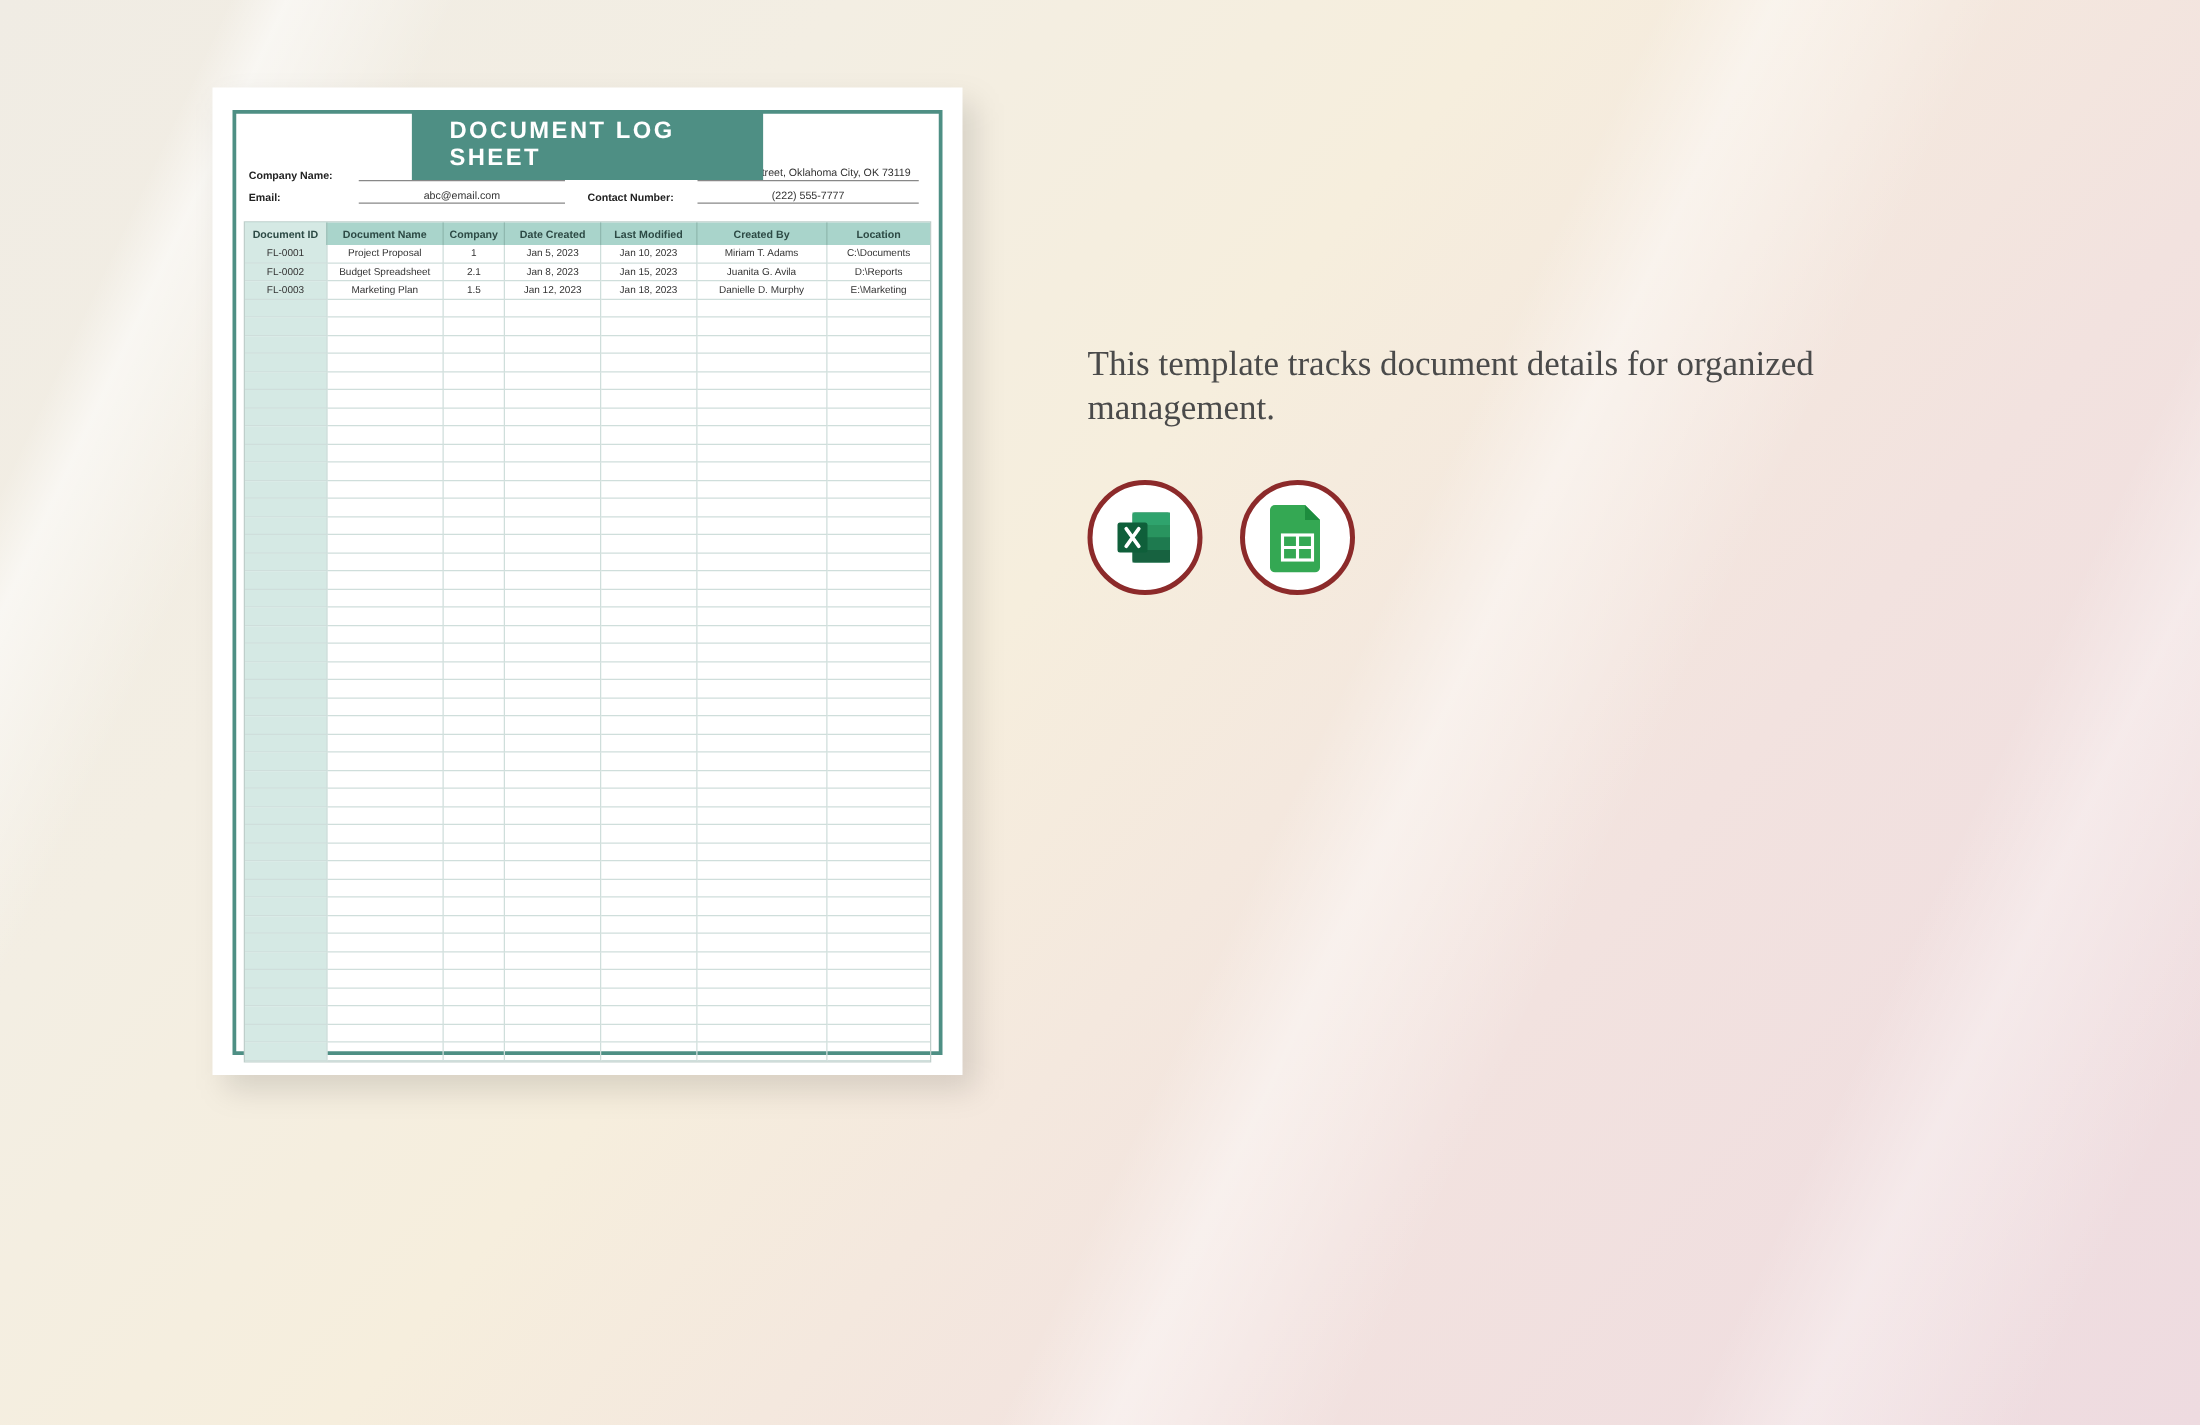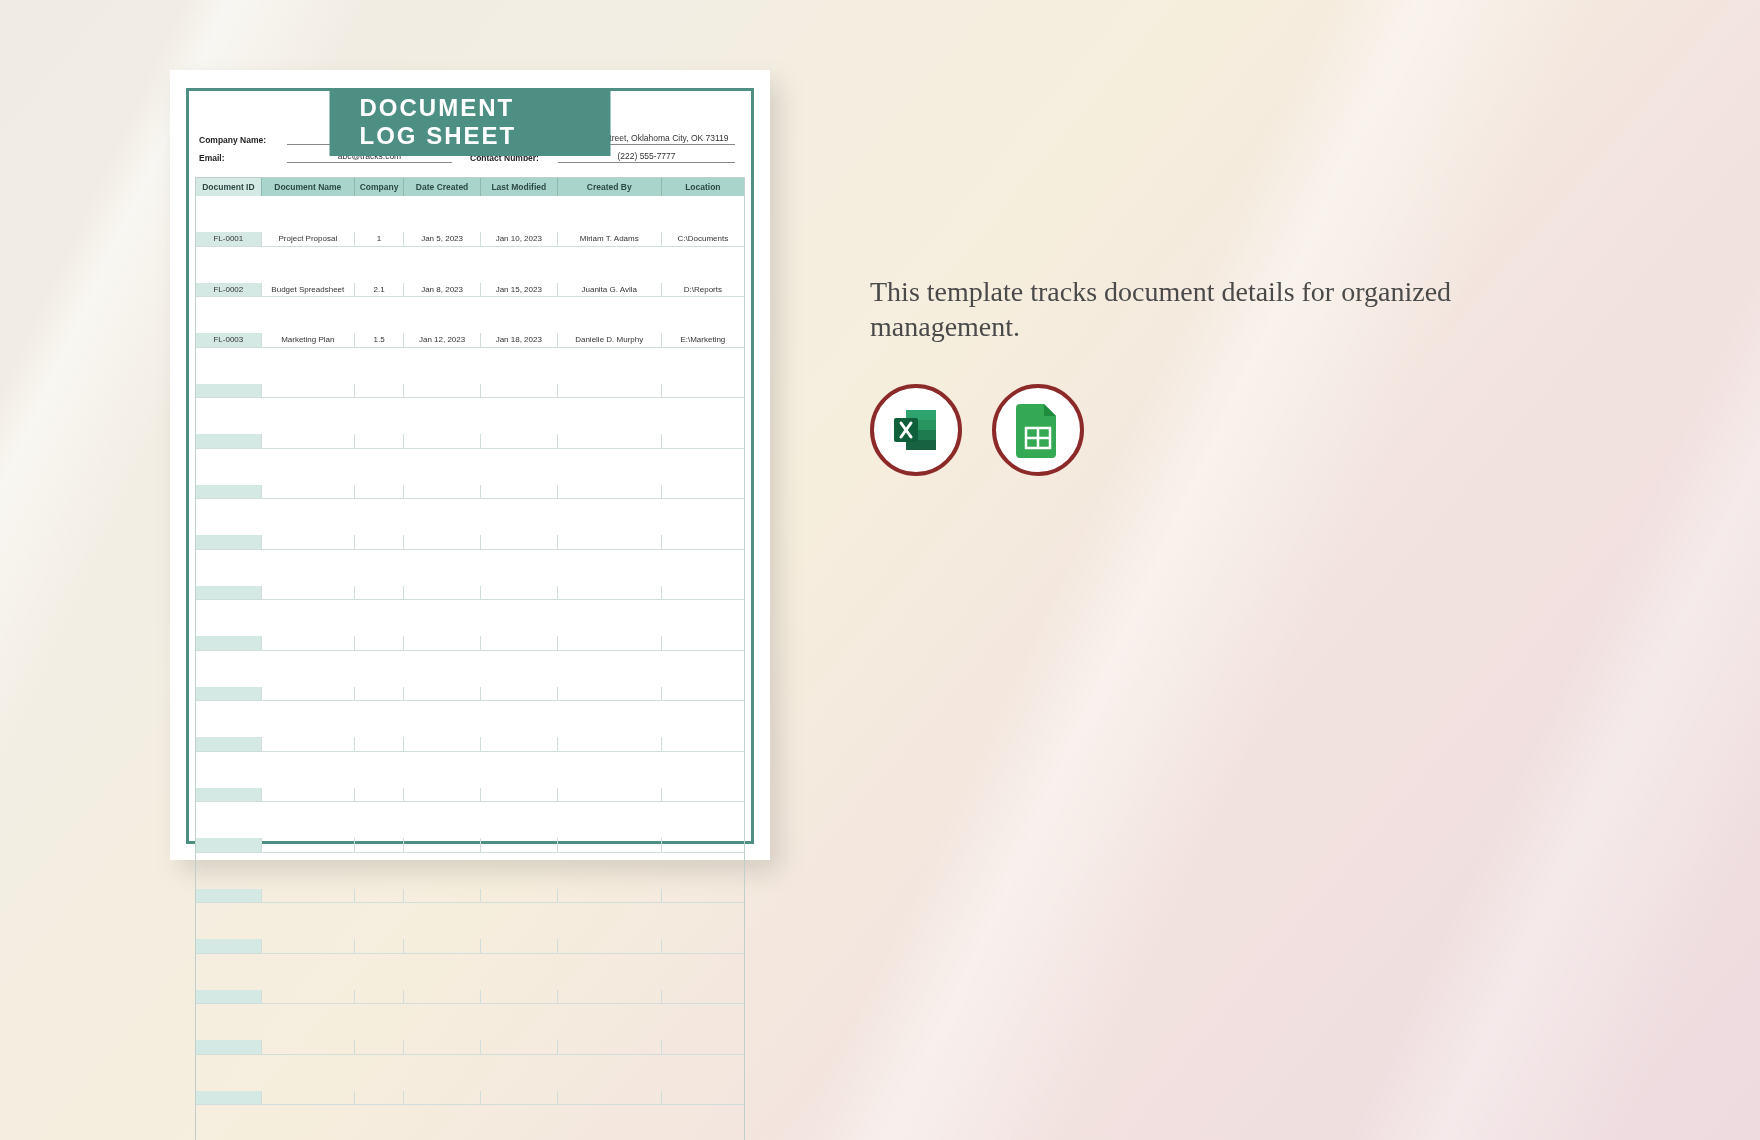--- a/index.html
+++ b/index.html
@@ -60,21 +60,21 @@
     display:flex; flex-direction:column;
   }
 
   .title-band {
     position:absolute;
     left:50%; top:-3px; transform:translateX(-50%);
     background:#4e8f84;
     color:#fff;
     font-weight:800;
     letter-spacing:2px;
-    font-size:24px;
+    font-size:19px;
     padding:6px 30px 6px 30px;
   }
 
   .meta {
     margin-top:36px;
     padding:6px 10px 4px 10px;
   }
   .meta-row { display:flex; font-size:8.5px; margin-bottom:6px; }
   .meta-cell-l { display:flex; width:50%; align-items:flex-end;}
   .meta-cell-r { display:flex; width:50%; align-items:flex-end;}
@@ -95,21 +95,21 @@
   }
   .thead { display:flex; background:#a9d4cb; }
   .th {
     border-right:1px solid #8fb8af;
     font-size:8.5px; font-weight:700; color:#2d4a45;
     text-align:center; padding:4px 2px;
   }
   .th:last-child { border-right:none; }
 
   .tbody { flex:1; display:flex; flex-direction:column; position:relative; }
-  .trow { display:flex; height:14.5px;margin-top:36px; }
+  .trow { display:flex; height:14.5px; }
   .td {
     border-right:1px solid #cfdedb;
     border-bottom:1px solid #cfdedb;
     font-size:8px; color:#333; text-align:center;
     display:flex; align-items:center; justify-content:center;
     overflow:hidden; white-space:nowrap;
   }
   .td:last-child{ border-right:none; }
 
   
@@ -169,21 +169,21 @@
             <span class="meta-value">ABC Company</span>
           </div>
           <div class="meta-cell-r">
             <span class="meta-label">Address:</span>
             <span class="meta-value">1649 Hott Street, Oklahoma City, OK 73119</span>
           </div>
         </div>
         <div class="meta-row">
           <div class="meta-cell-l">
             <span class="meta-label">Email:</span>
-            <span class="meta-value">abc@tracks.com</span>
+            <span class="meta-value">abc@email.com</span>
           </div>
           <div class="meta-cell-r">
             <span class="meta-label">Contact Number:</span>
             <span class="meta-value">(222) 555-7777</span>
           </div>
         </div>
       </div>
 
       <div class="tbl">
         <div class="thead">

